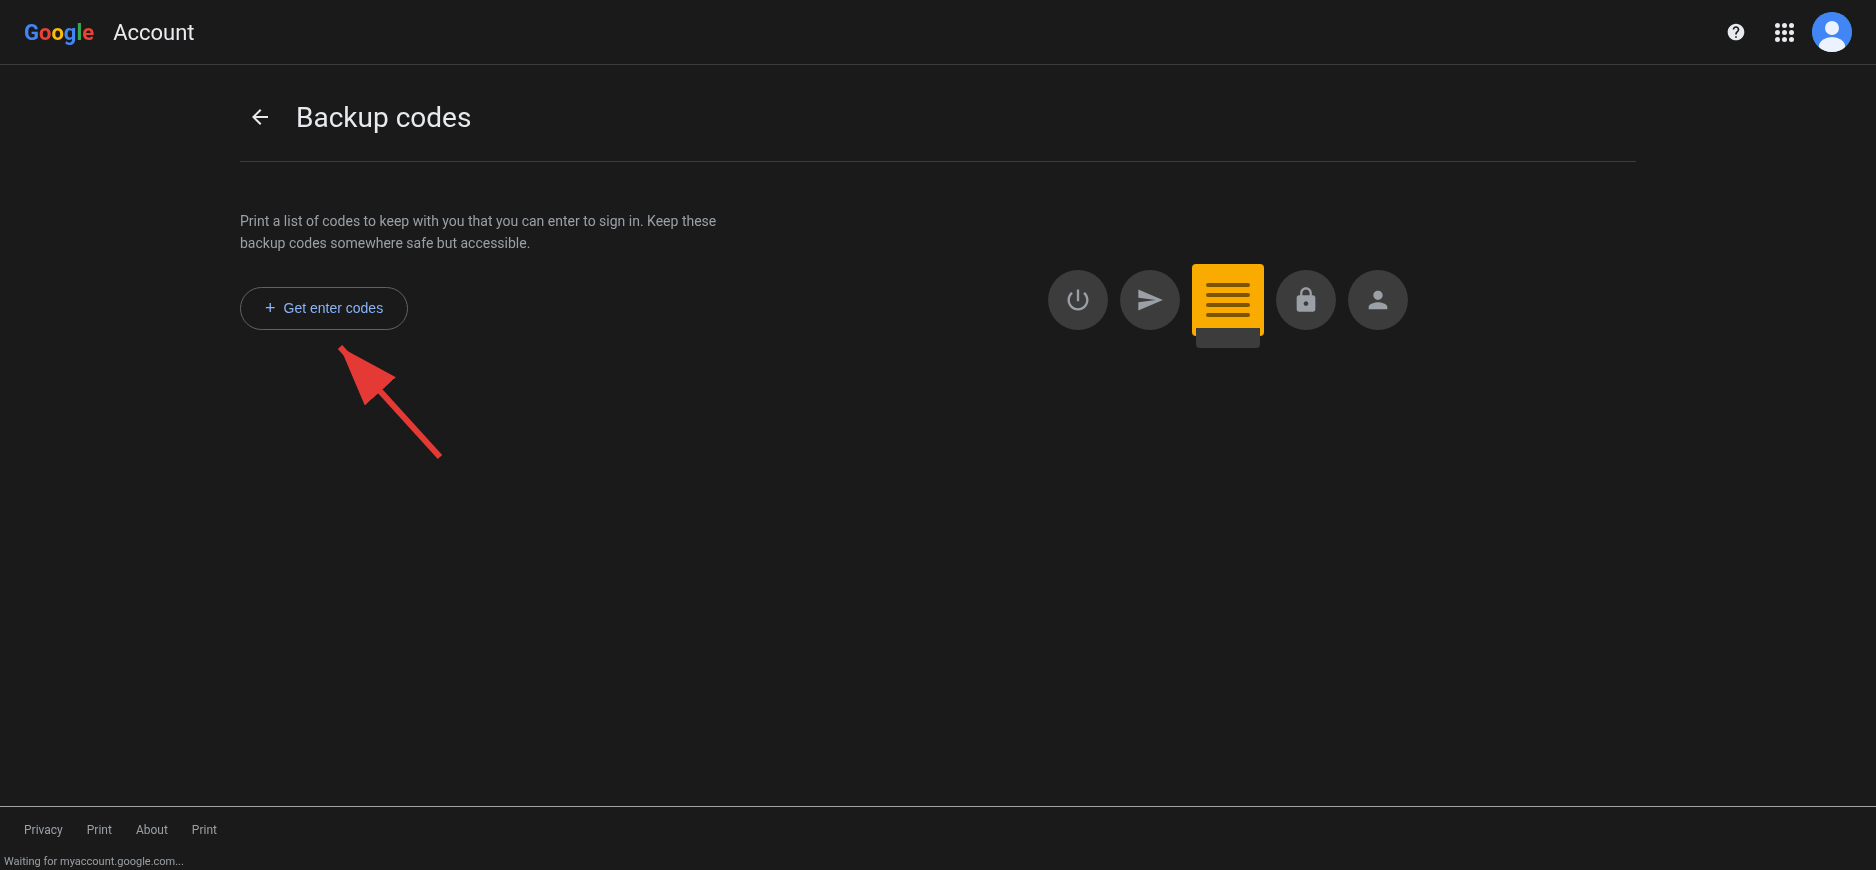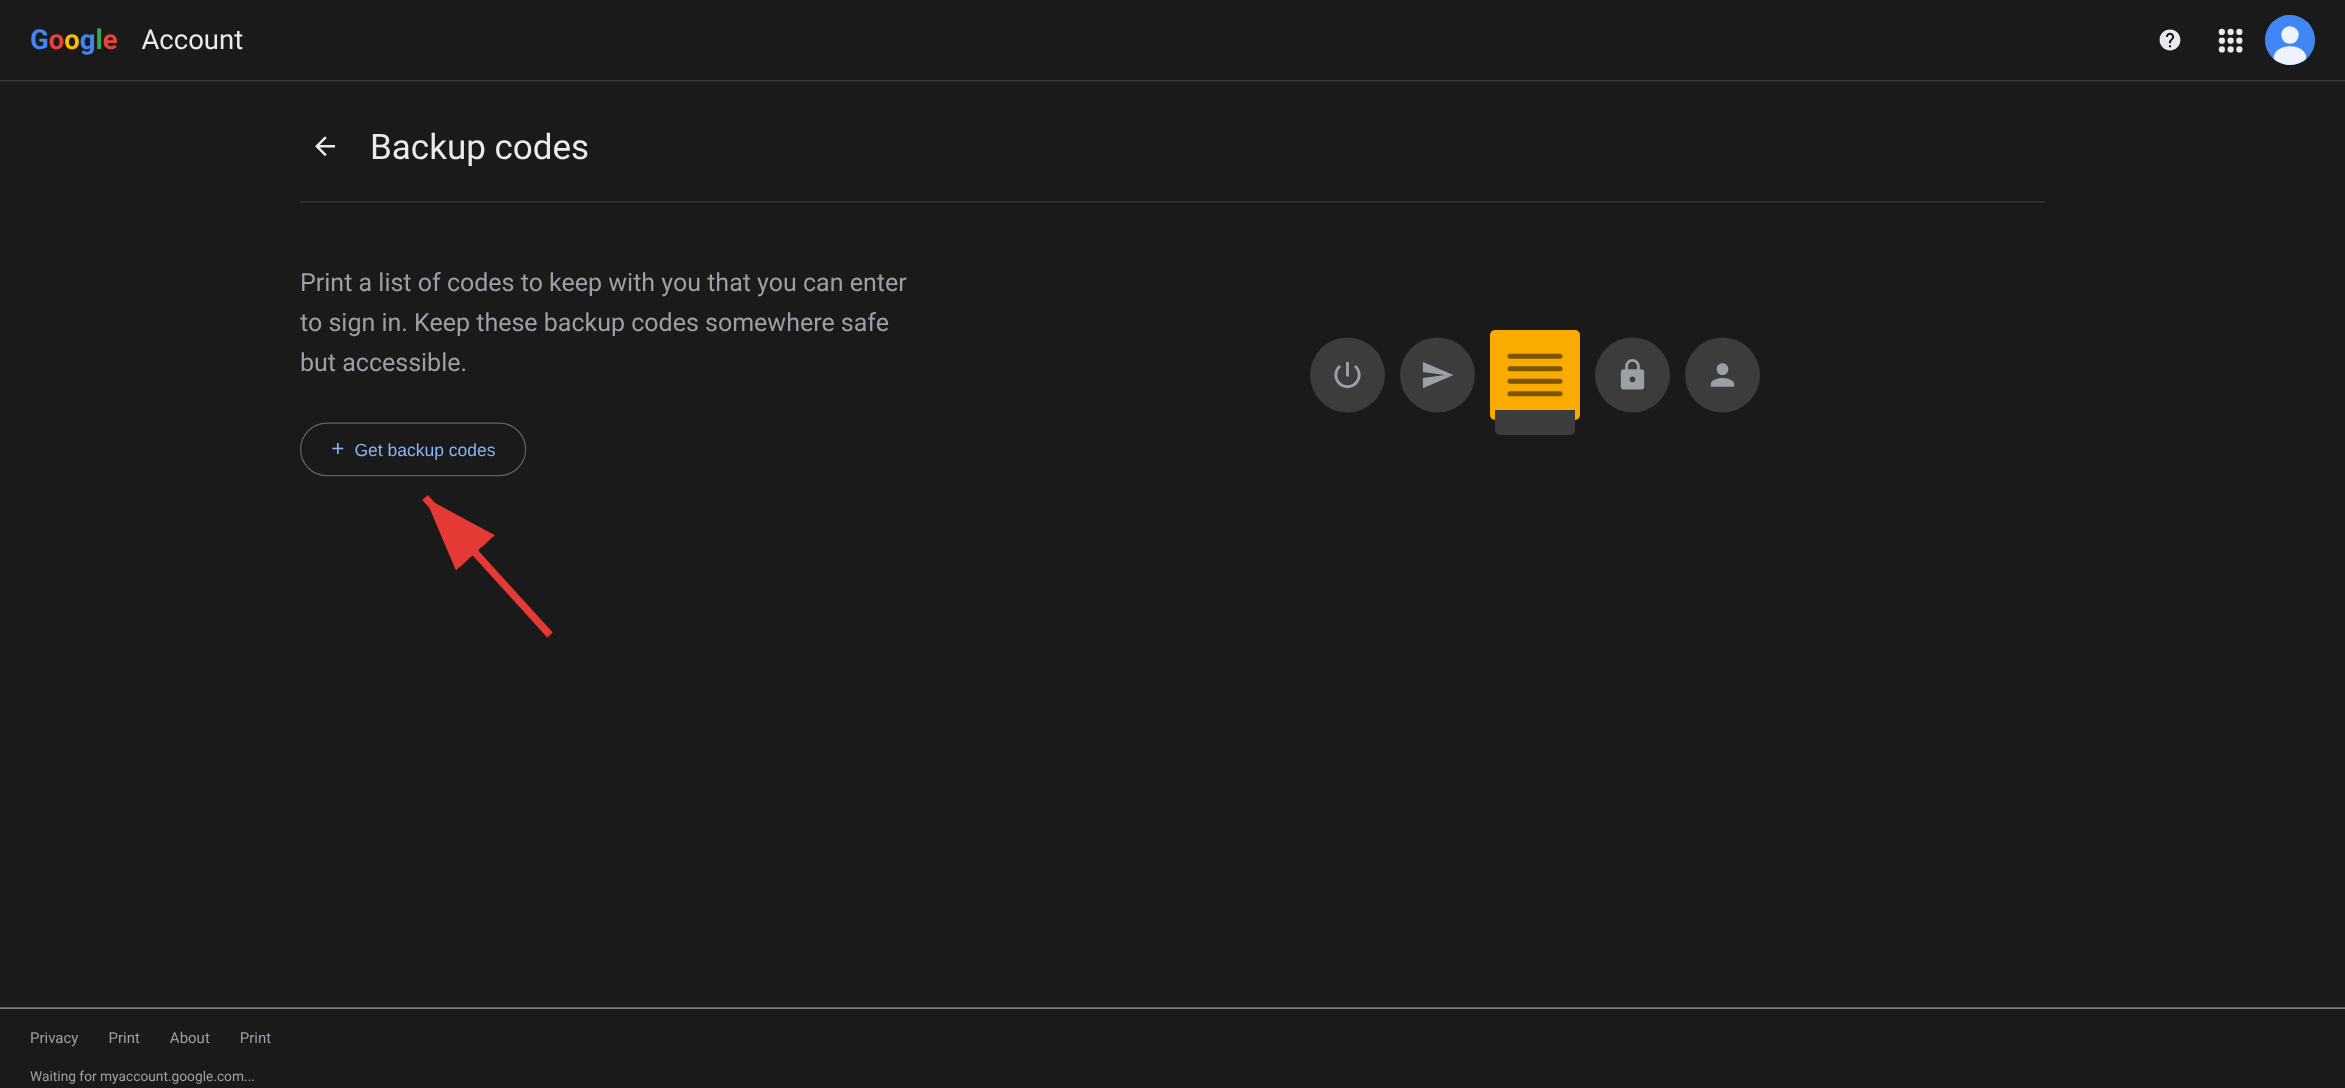--- a/index.html
+++ b/index.html
@@ -137,21 +137,21 @@
       padding: 48px 0;
       gap: 80px;
     }
 
     .content-left {
       flex: 0 0 auto;
       max-width: 520px;
     }
 
     .description {
-      font-size: 20px;
+      font-size: 14px;
       color: #9aa0a6;
       line-height: 1.6;
       margin-bottom: 32px;
       max-width: 500px;
     }
 
     .get-codes-btn {
       display: flex;
       align-items: center;
       gap: 8px;
@@ -269,21 +269,21 @@
     .footer-link {
       font-size: 12px;
       color: #9aa0a6;
       text-decoration: none;
       cursor: pointer;
     }
 
     
     .status-bar {
       background: #1a1a1a;
-      padding: 2px 24px;
+      padding: 2px 4px;
       font-size: 11px;
       color: #9aa0a6;
     }
 
     
     .grid-icon {
       display: grid;
       grid-template-columns: repeat(3, 5px);
       grid-template-rows: repeat(3, 5px);
       gap: 2px;
@@ -353,21 +353,21 @@
     <h1 class="page-title">Backup codes</h1>
   </div>
 
   <div class="content">
     <div class="content-left">
       <p class="description">Print a list of codes to keep with you that you can enter to sign in. Keep these backup codes somewhere safe but accessible.</p>
 
       <div class="arrow-container">
         <button class="get-codes-btn">
           <span class="plus-icon">+</span>
-          <span>Get backup codes</span>
+          <span>Get enter codes</span>
         </button>
 
         
         <svg class="red-arrow" width="160" height="160" viewBox="0 0 160 160">
 
           <defs>
             <marker id="arrowhead" markerWidth="10" markerHeight="7" refX="10" refY="3.5" orient="auto">
               <polygon points="0 0, 10 3.5, 0 7" fill="#e53935"></polygon>
             </marker>
           </defs>

